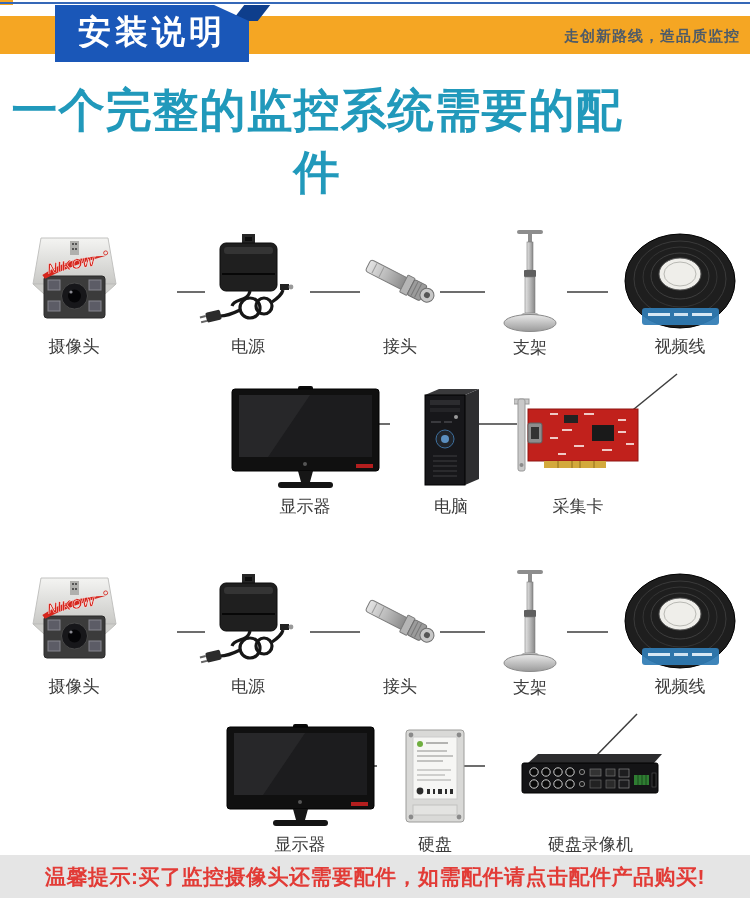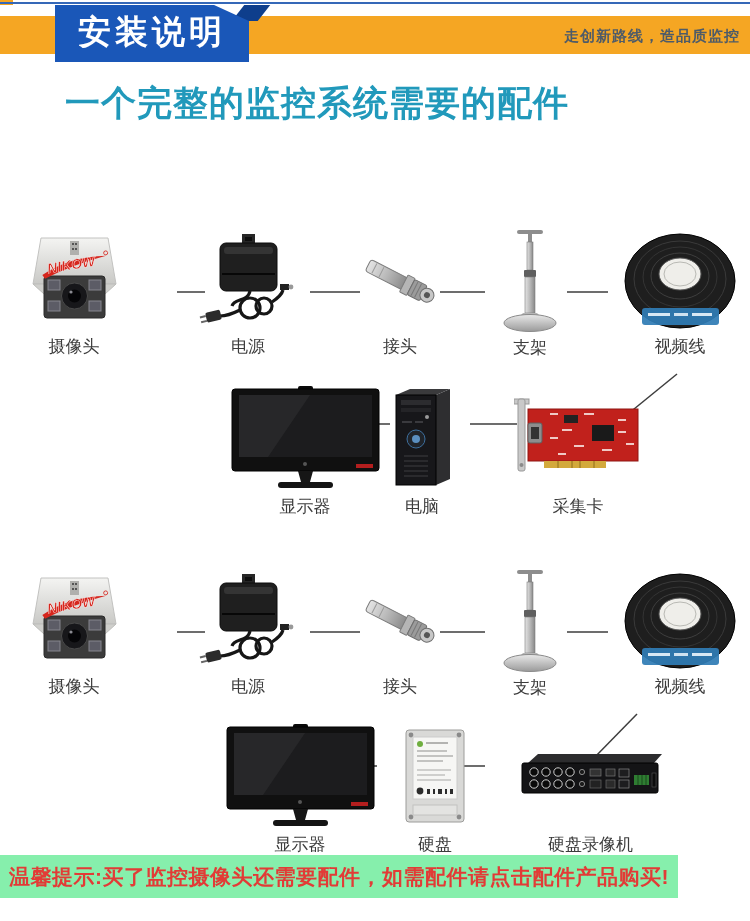--- a/index.html
+++ b/index.html
@@ -11,38 +11,38 @@
   .top-blue-line{left:0;top:2px;width:750px;height:2px;background:#3568b8;}
   .orange-band{left:0;top:16px;width:750px;height:38px;background:#F5A623;}
   .tab-fold{left:238px;top:5px;width:26px;height:16px;background:#0E3E8C;transform:skewX(-38deg);}
   .blue-tab{left:55px;top:5px;width:194px;height:57px;background:#1A57B8;
             clip-path:polygon(0 0,82% 0,100% 28%,100% 100%,0 100%);
             display:flex;align-items:center;justify-content:center;}
   .blue-tab span{color:#fff;font-size:33px;font-weight:bold;letter-spacing:4px;padding-bottom:2px;}
   .slogan{right:34px;top:27px;color:#4E5B68;font-size:15px;font-weight:bold;letter-spacing:1px;}
   
   .main-title{left:0;top:80px;width:634px;text-align:center;color:#2199BB;
-              font-size:35px;font-weight:bold;letter-spacing:1px;}
+              font-size:46px;font-weight:bold;letter-spacing:1px;}
   .sub-title{left:0;top:129px;width:750px;text-align:center;color:#7A7A7A;font-size:17px;}
   
   .plan-row{left:0;width:750px;height:36px;display:flex;align-items:center;}
   .plan-label{position:absolute;left:43px;color:#1A3F9C;font-size:20px;font-weight:bold;}
   .plan-pill{position:absolute;left:127px;width:566px;height:36px;border:1px solid #9FA8B8;border-radius:9px;
              background:linear-gradient(#f5f7fa,#dde3ec 55%,#c3cdda);
              box-shadow:inset 0 1px 2px #ffffff,0 1px 2px rgba(120,130,150,.35);
              display:flex;align-items:center;justify-content:center;}
   .plan-pill span{color:#123C8E;font-size:22px;font-weight:bold;}
   
   .diagram{left:0;width:750px;}
   .links{position:absolute;left:0;top:0;pointer-events:none;}
   .item{position:absolute;display:flex;flex-direction:column;align-items:center;}
   .item .art{flex:1;display:flex;align-items:center;justify-content:center;width:100%;}
   .item .lbl{font-size:17px;color:#3c3c3c;white-space:nowrap;padding-bottom:2px;}
   
-  .notice-band{left:0;top:855px;width:678px;height:43px;background:#86efac;
+  .notice-band{left:0;top:855px;width:750px;height:43px;background:#e5e5e5;
                display:flex;align-items:center;justify-content:center;text-align:center;}
   .notice-band span{color:#E23B36;font-size:21px;font-weight:bold;letter-spacing:.5px;}
 </style>
 </head>
 <body>
 
 <svg width="0" height="0" style="position:absolute">
   <defs>
     <linearGradient id="g-metal" x1="0" y1="0" x2="1" y2="0">
       <stop offset="0" stop-color="#e4e4e4"></stop>
@@ -203,21 +203,21 @@
           <polygon points="11,10 82,10 40,72 11,72" fill="#ffffff" opacity="0.05"></polygon>
           <circle cx="77" cy="79" r="2" fill="#555"></circle>
           <rect x="128" y="79" width="17" height="4" fill="#b31e1e"></rect>
           <polygon points="70,86 85,86 82,97 73,97" fill="#161616"></polygon>
           <rect x="50" y="97" width="55" height="6" rx="3" fill="#141414"></rect>
         </svg>
       </div>
       <div class="lbl">显示器</div>
     </div>
 
-    <div class="item" style="left:372px;top:152px;width:100px;height:140px">
+    <div class="item" style="left:401px;top:152px;width:100px;height:140px">
       <div class="art">
         <svg width="76" height="102" viewBox="0 0 76 102">
           <polygon points="52,8 66,2 66,92 52,98" fill="#2e2e30"></polygon>
           <polygon points="12,8 52,8 66,2 26,2" fill="#3a3a3c"></polygon>
           <rect x="12" y="8" width="40" height="90" fill="#17171a" stroke="#000"></rect>
           <rect x="17" y="13" width="30" height="5" fill="#2c2c2f"></rect>
           <rect x="17" y="21" width="30" height="4" fill="#242427"></rect>
           <circle cx="43" cy="30" r="2" fill="#9a9a9a"></circle>
           <rect x="18" y="34" width="10" height="2" fill="#3a3a3e"></rect>
             <rect x="31" y="34" width="8" height="2" fill="#3a3a3e"></rect>

